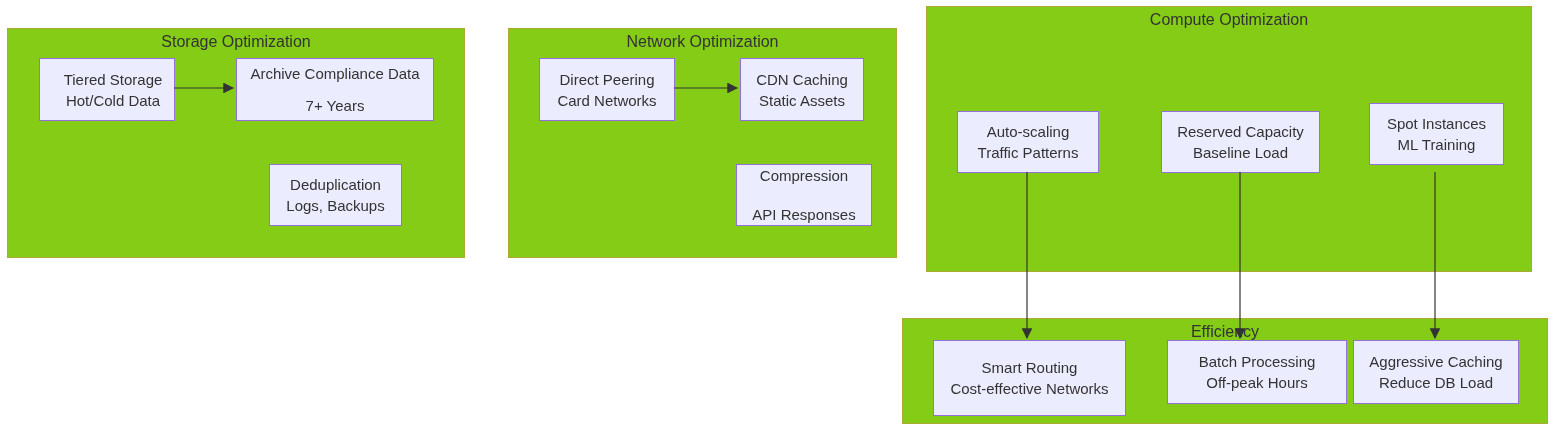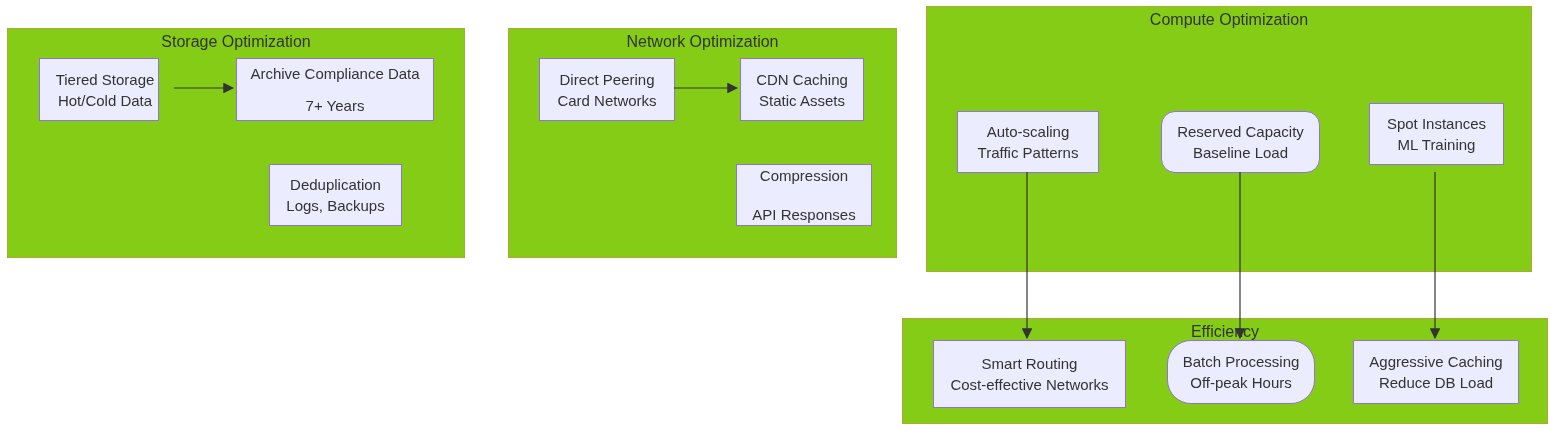--- a/index.html
+++ b/index.html
@@ -56,21 +56,21 @@
     pointer-events: none;
   }
 </style>
 </head>
 <body>
 
 <div class="canvas">
 
   <div class="cluster" style="left:7px; top:28px; width:458px; height:230px;">
     <div class="cluster-title">Storage Optimization</div>
-    <div class="node" style="left:31px; top:29px; width:120px; height:63px;padding-left:12px;">
+    <div class="node" style="left:31px; top:29px; width:136px; height:63px;padding-left:12px;">
       <span>Tiered Storage</span>
       <span>Hot/Cold Data</span>
     </div>
     <div class="node" style="left:228px; top:29px; width:198px; height:63px;gap:11px;">
       <span>Archive Compliance Data</span>
       <span>7+ Years</span>
     </div>
     <div class="node" style="left:261px; top:135px; width:133px; height:62px;">
       <span>Deduplication</span>
       <span>Logs, Backups</span>
@@ -92,37 +92,37 @@
       <span>API Responses</span>
     </div>
   </div>
 
   <div class="cluster" style="left:926px; top:6px; width:606px; height:266px;">
     <div class="cluster-title">Compute Optimization</div>
     <div class="node" style="left:30px; top:104px; width:142px; height:62px;">
       <span>Auto-scaling</span>
       <span>Traffic Patterns</span>
     </div>
-    <div class="node" style="left:234px; top:104px; width:159px; height:62px;border-radius:14px;">
+    <div class="node" style="left:234px; top:104px; width:159px; height:62px;">
       <span>Reserved Capacity</span>
       <span>Baseline Load</span>
     </div>
     <div class="node" style="left:442px; top:96px; width:135px; height:62px;">
       <span>Spot Instances</span>
       <span>ML Training</span>
     </div>
   </div>
 
   <div class="cluster" style="left:902px; top:318px; width:646px; height:106px;">
     <div class="cluster-title">Efficiency</div>
-    <div class="node" style="left:30px; top:21px; width:193px; height:68px;">
+    <div class="node" style="left:30px; top:21px; width:193px; height:76px;">
       <span>Smart Routing</span>
       <span>Cost-effective Networks</span>
     </div>
-    <div class="node" style="left:264px; top:21px; width:148px; height:64px;border-radius:24px;">
+    <div class="node" style="left:264px; top:21px; width:180px; height:64px;">
       <span>Batch Processing</span>
       <span>Off-peak Hours</span>
     </div>
     <div class="node" style="left:450px; top:21px; width:166px; height:64px;">
       <span>Aggressive Caching</span>
       <span>Reduce DB Load</span>
     </div>
   </div>
 
   <svg class="edges" width="1568" height="436" viewBox="0 0 1568 436" xmlns="http://www.w3.org/2000/svg">

